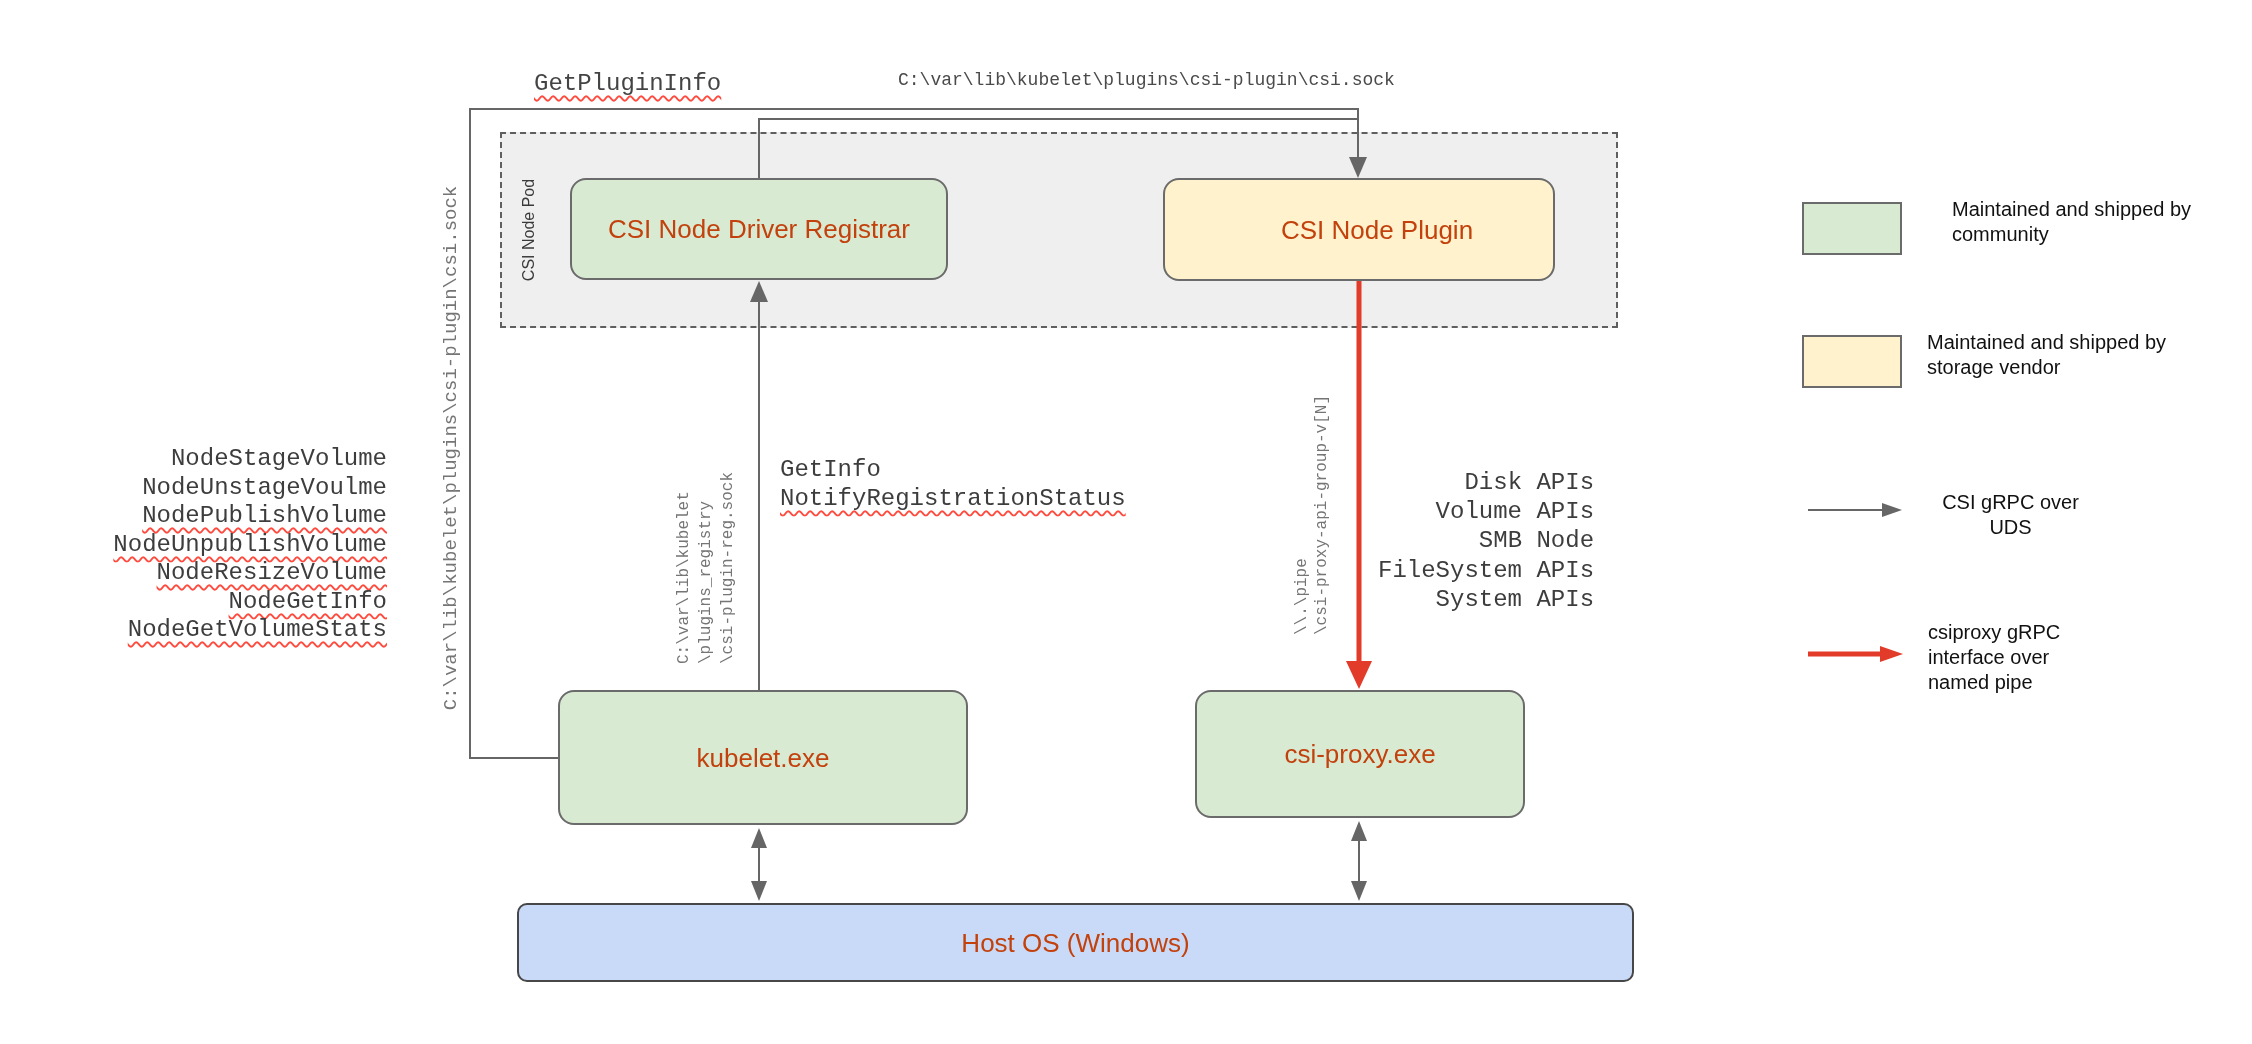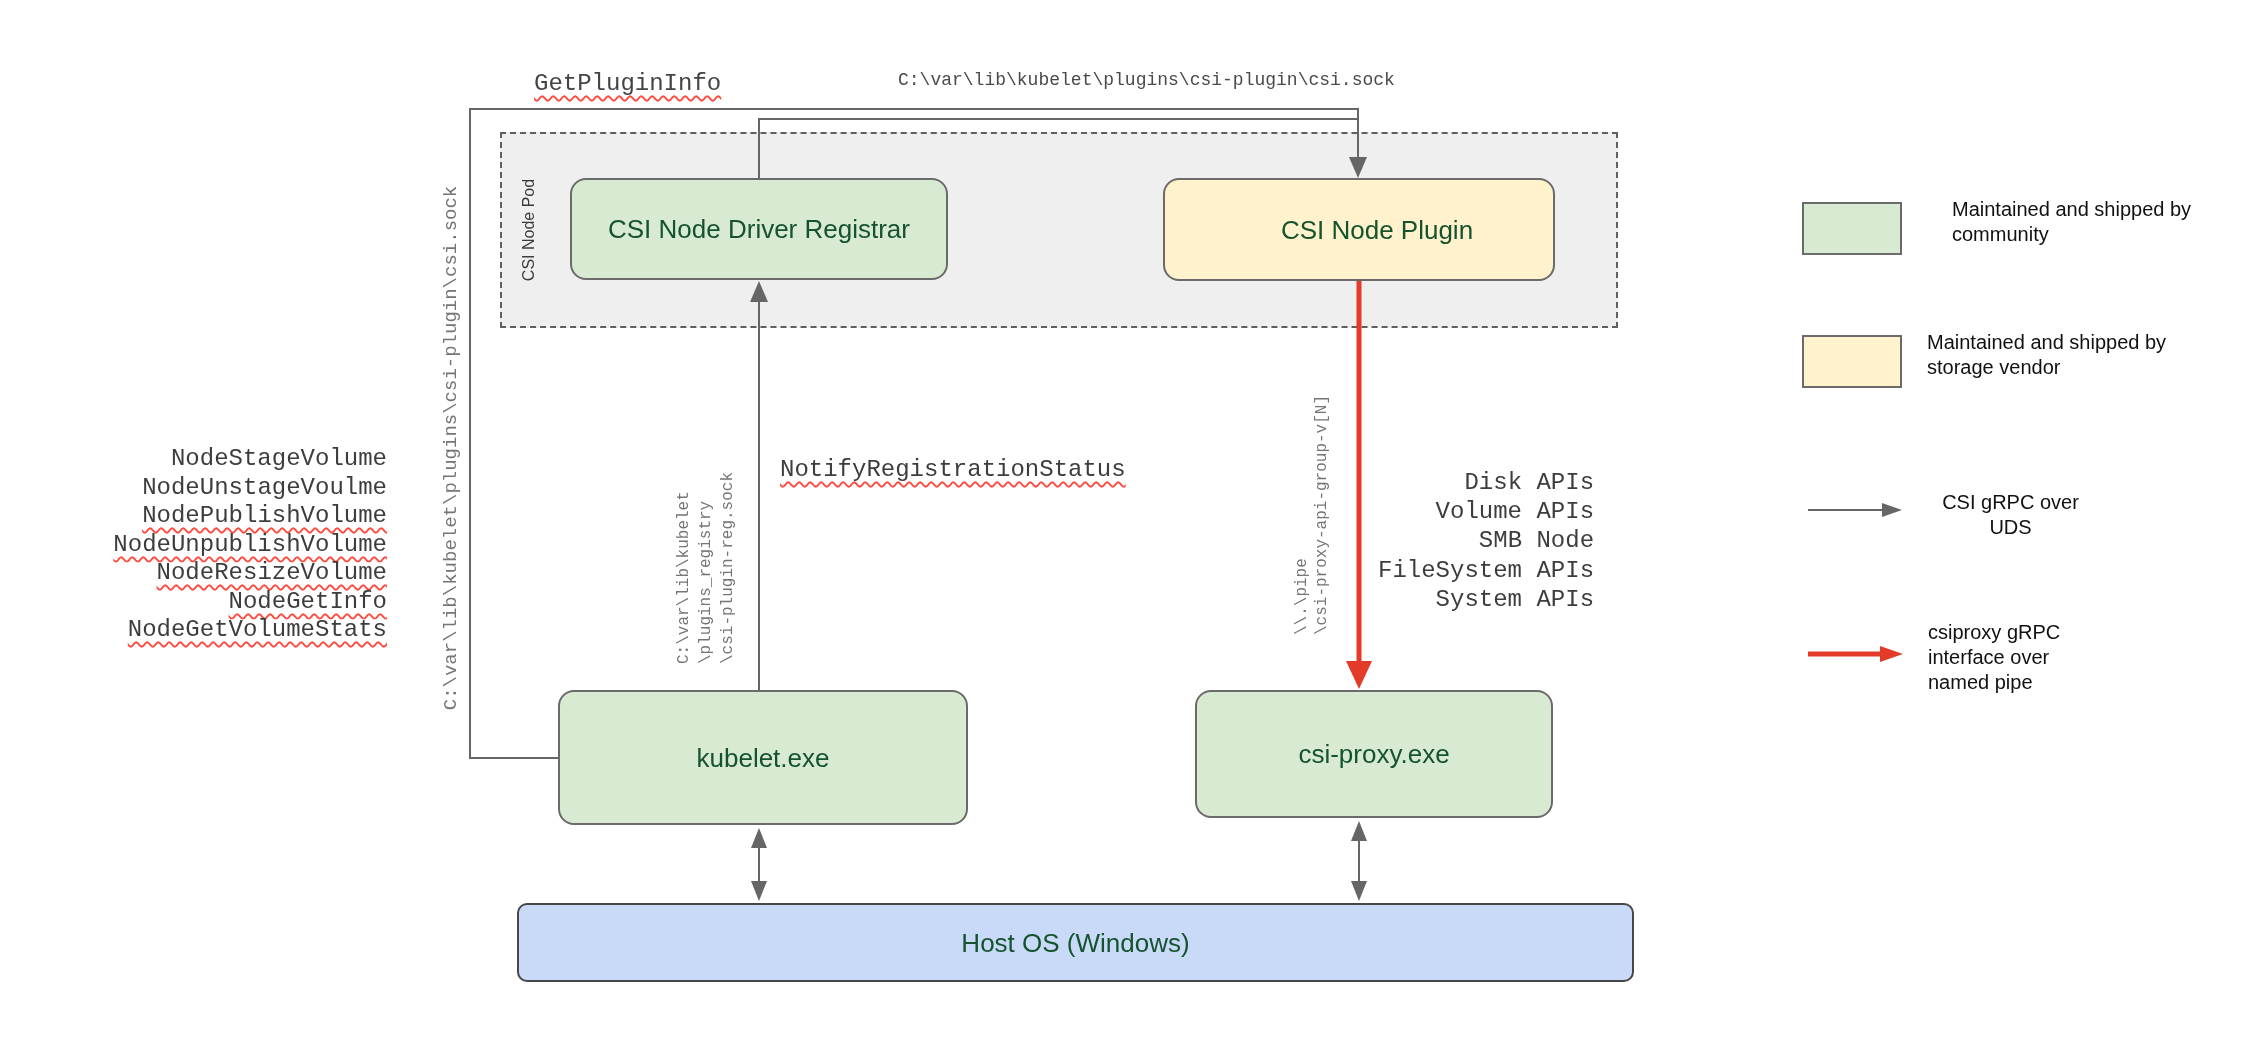--- a/index.html
+++ b/index.html
@@ -6,21 +6,21 @@
   body{width:2252px;height:1044px;position:relative;font-family:"Liberation Sans",sans-serif;overflow:hidden;}
 
   .abs{position:absolute;}
 
   
   .node{
     position:absolute;
     border:2px solid #6b6b6b;
     border-radius:16px;
     display:flex;flex-direction:column;align-items:center;justify-content:center;
-    text-align:center;font-size:26px;color:#14532d;line-height:34px;
+    text-align:center;font-size:26px;color:#c2410c;line-height:34px;
     box-sizing:border-box;
   }
   .fill-community{background:var(--community-fill);}
   .fill-vendor{background:var(--vendor-fill);padding-left:36px;}
   .fill-host{background:var(--host-fill);}
 
   #pod-box{
     position:absolute;left:500px;top:132px;width:1118px;height:196px;
     background:var(--pod-fill);border:2px dashed #5f5f5f;box-sizing:border-box;
   }
@@ -28,21 +28,21 @@
     position:absolute;left:529px;top:230px;width:0;height:0;overflow:visible;
   }
   #pod-label span{
     position:absolute;transform:translate(-50%,-50%) rotate(-90deg);
     font-size:16px;color:#3a3a3a;white-space:nowrap;display:block;
   }
 
   #registrar-box{left:570px;top:178px;width:378px;height:102px;}
   #plugin-box{left:1163px;top:178px;width:392px;height:103px;}
   #kubelet-box{left:558px;top:690px;width:410px;height:135px;}
-  #proxy-box{left:1195px;top:690px;width:358px;height:128px;}
+  #proxy-box{left:1195px;top:690px;width:330px;height:128px;}
   #host-box{left:517px;top:903px;width:1117px;height:79px;border-radius:10px;border-color:#474747;}
 
   
   .mono{font-family:"Liberation Mono","DejaVu Sans Mono",monospace;}
   .call{font-size:24px;color:#3d3d3d;line-height:28.5px;white-space:nowrap;}
   .squig{
     text-decoration-line:underline;
     text-decoration-style:wavy;
     text-decoration-color:var(--squiggle-red);
     text-decoration-thickness:2px;
@@ -141,20 +141,21 @@
   <div class="call">NodeStageVolume</div>
   <div class="call">NodeUnstageVoulme</div>
   <div class="call squig">NodePublishVolume</div>
   <div class="call squig">NodeUnpublishVolume</div>
   <div class="call squig">NodeResizeVolume</div>
   <div class="call squig">NodeGetInfo</div>
   <div class="call squig">NodeGetVolumeStats</div>
 </div>
 
 <div id="getinfo-block" class="abs mono">
+  <div class="call">GetInfo</div>
   <div class="call squig">NotifyRegistrationStatus</div>
 </div>
 
 <div id="apis-block" class="abs mono">
   <div class="call">Disk APIs</div>
   <div class="call">Volume APIs</div>
   <div class="call">SMB Node</div>
   <div class="call">FileSystem APIs</div>
   <div class="call">System APIs</div>
 </div>

